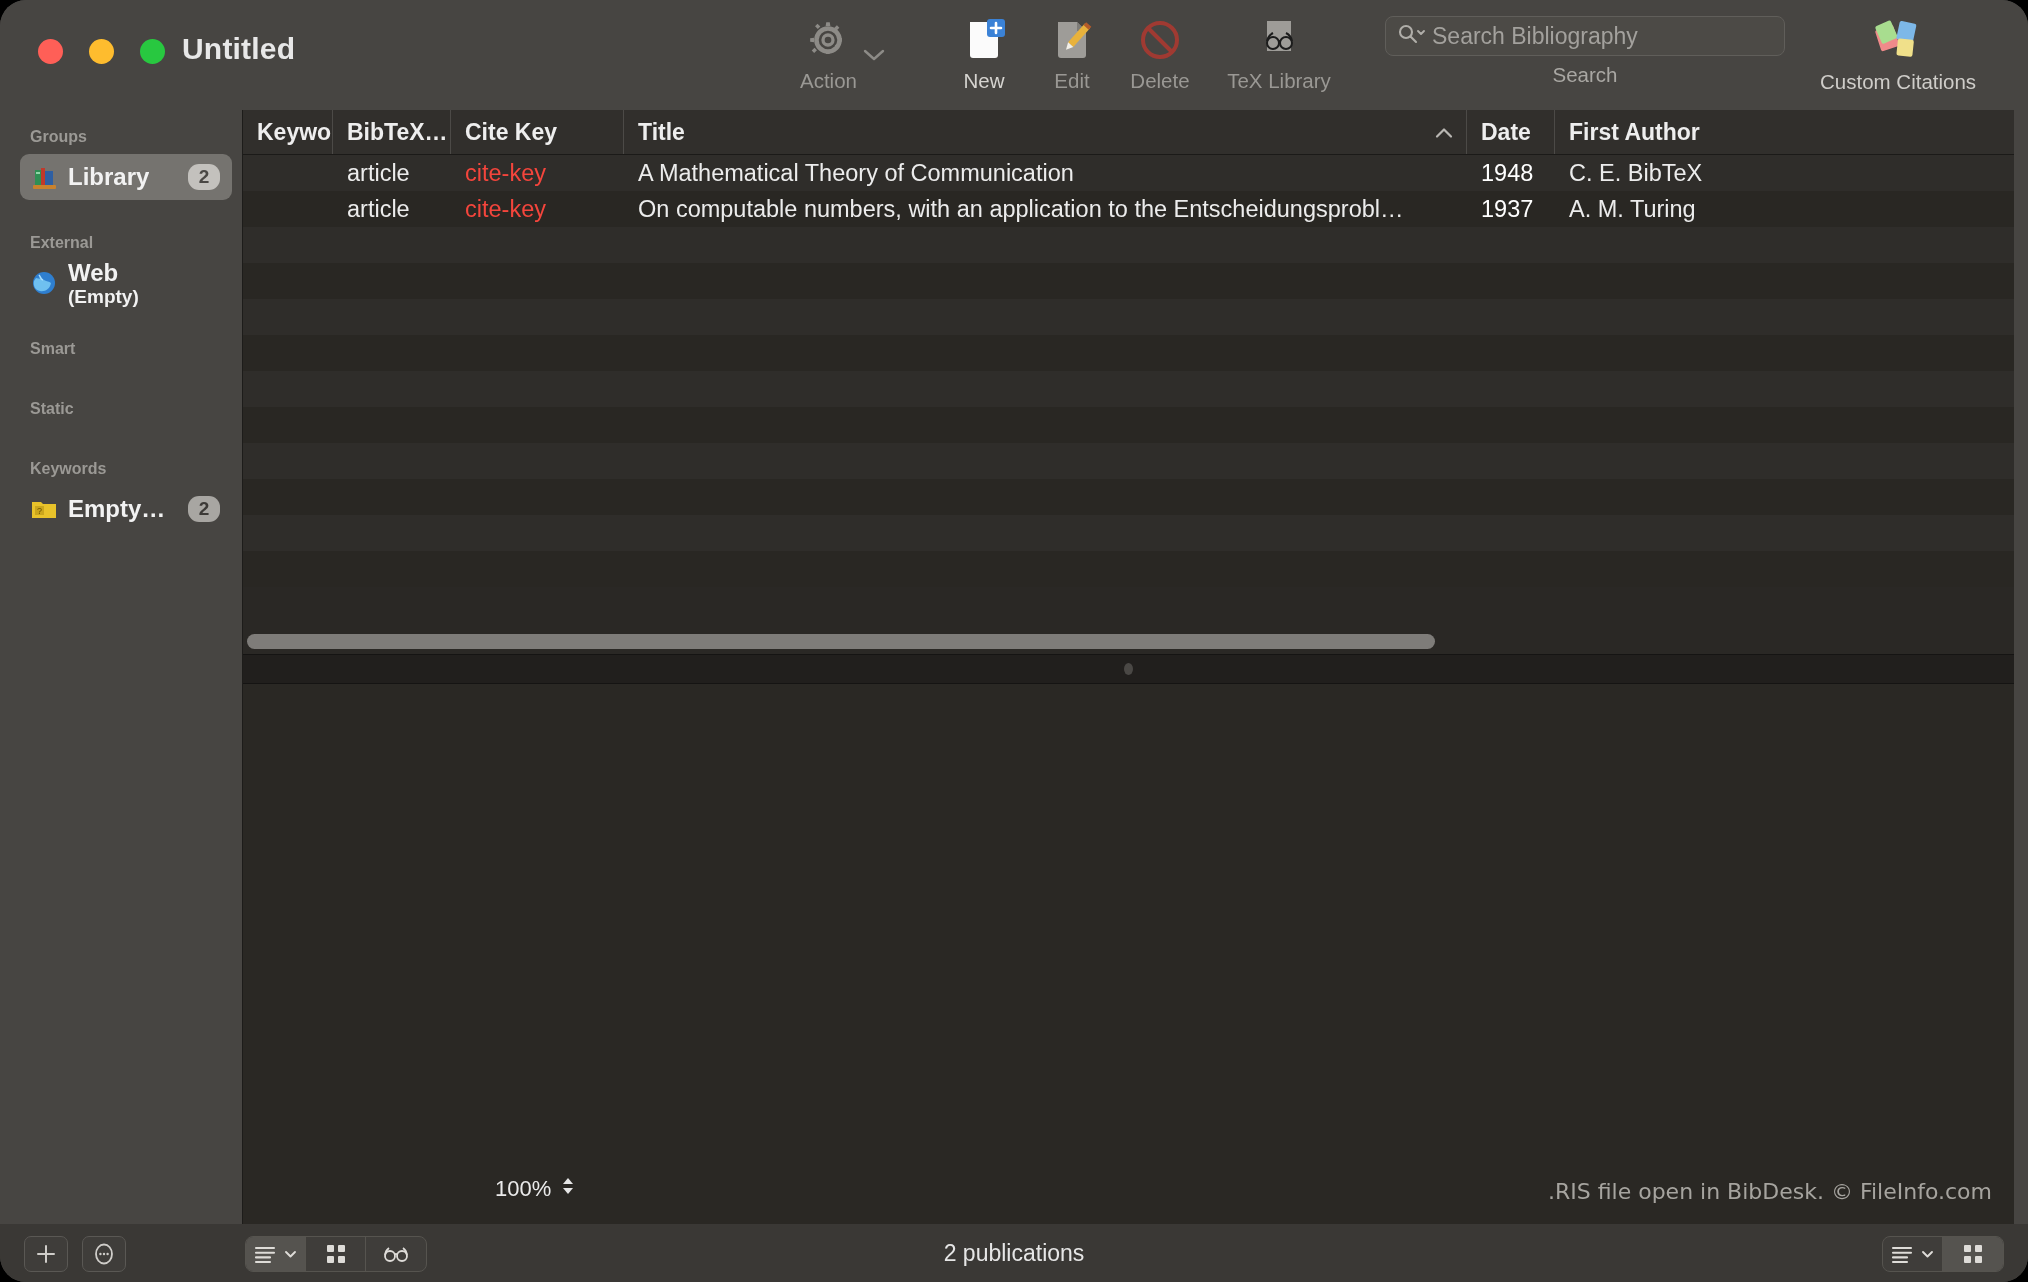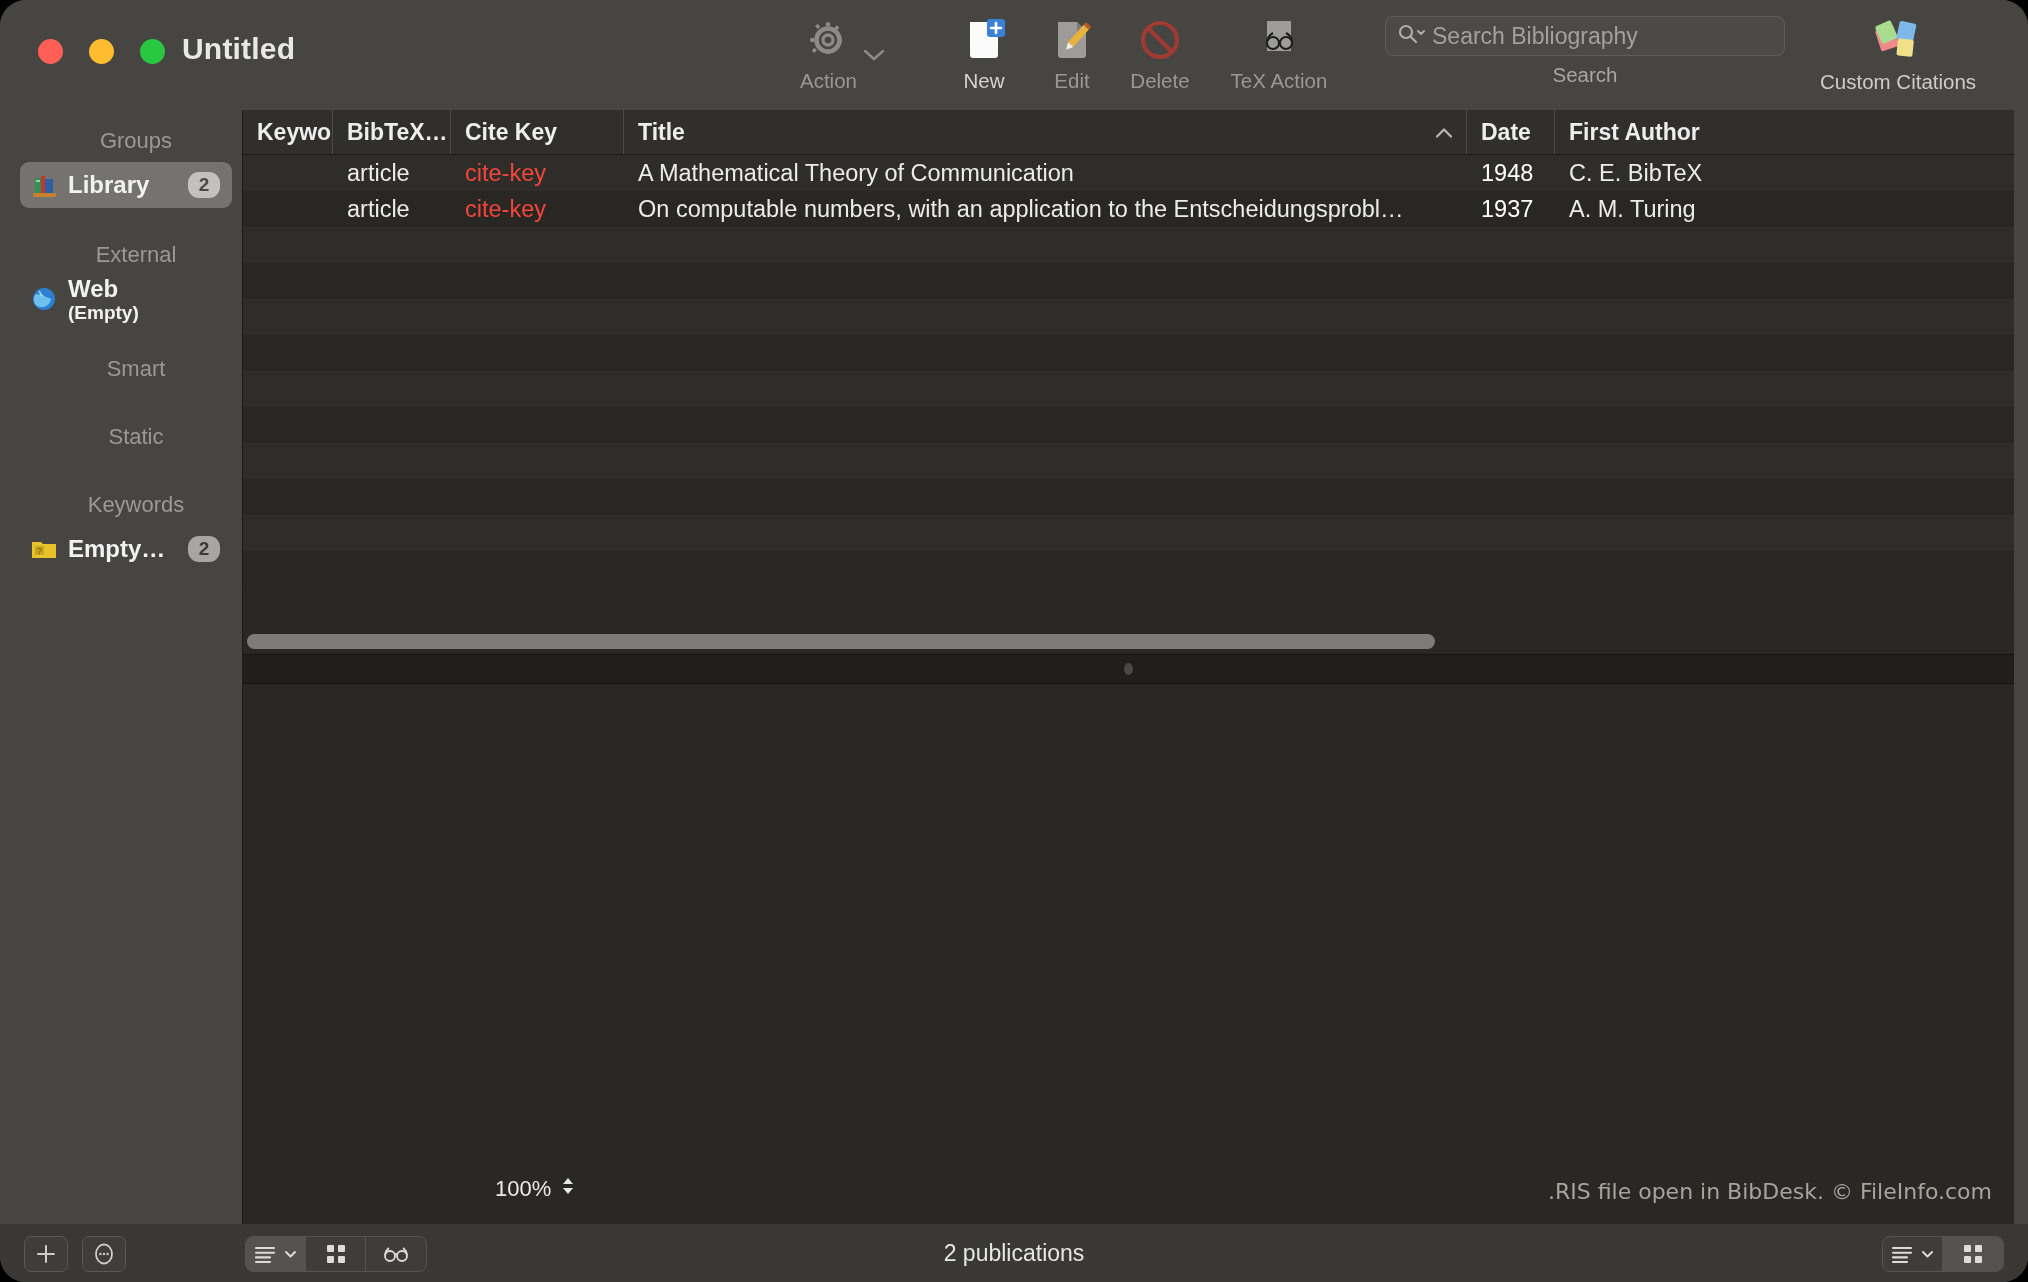--- a/index.html
+++ b/index.html
@@ -120,26 +120,25 @@
     min-height: 0;
     background: #474542;
   }
   #sidebar {
     width: 242px;
     flex: 0 0 242px;
     background: #474542;
     padding-top: 18px;
   }
   .sb-header {
-    font-size: 22px;
+    font-size: 16px;
     color: #9b9995;
-    font-weight: normal;
+    font-weight: bold;
     padding: 0 0 0 30px;
     margin-bottom: 8px;
-    text-align: center;
   }
   .sb-gap { height: 34px; }
   .sb-item {
     height: 46px;
     margin: 0 10px 0 20px;
     border-radius: 9px;
     display: flex;
     align-items: center;
     padding: 0 12px 0 10px;
     gap: 10px;
@@ -431,21 +430,21 @@
           <svg width="46" height="46" viewBox="0 0 46 46">
             <rect x="11" y="4" width="24" height="30" fill="#9e9c98"></rect>
             <g transform="translate(0,4)">
               <circle cx="17" cy="22" r="6" fill="none" stroke="#1c1c1c" stroke-width="2"></circle>
               <circle cx="30" cy="22" r="6" fill="none" stroke="#1c1c1c" stroke-width="2"></circle>
               <path d="M23 21c0-1.4 1-1.4 1 0" fill="none" stroke="#1c1c1c" stroke-width="2"></path>
               <path d="M11 20c1-5 4-7 6-8M36 20c-1-5-4-7-6-8" fill="none" stroke="#1c1c1c" stroke-width="2"></path>
             </g>
           </svg>
         </div>
-        <div class="tb-label">TeX Action</div>
+        <div class="tb-label">TeX Library</div>
       </div>
     </div>
 
     <div class="tb-group" id="search-group">
       <div id="search-field">
         <span>
           <svg width="30" height="24" viewBox="0 0 30 24">
             <circle cx="10" cy="10" r="6" fill="none" stroke="#b0aea9" stroke-width="2.1"></circle>
             <path d="M14.5 14.5L20 20" stroke="#b0aea9" stroke-width="2.1" stroke-linecap="round"></path>
             <path d="M22 9l3 3 3-3" fill="none" stroke="#b0aea9" stroke-width="1.9" stroke-linecap="round" stroke-linejoin="round"></path>

